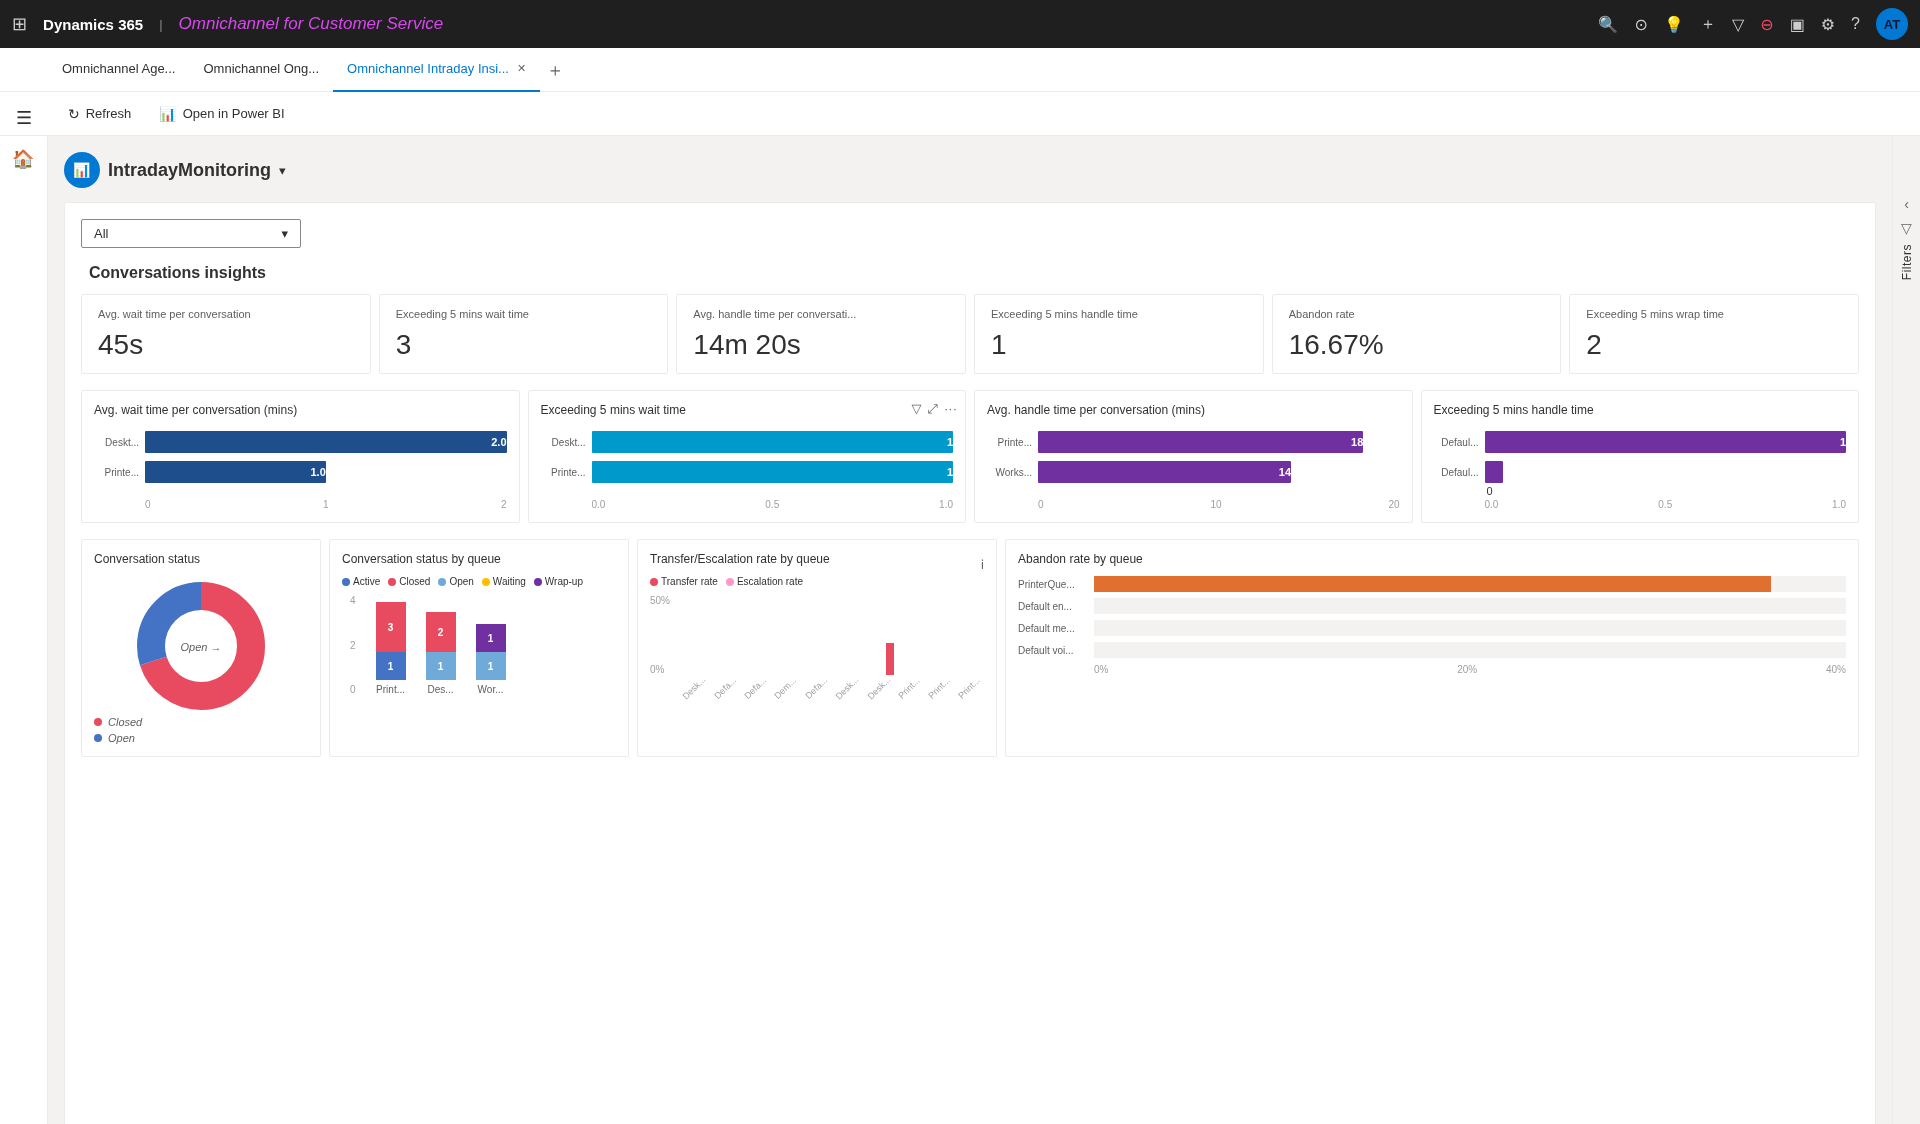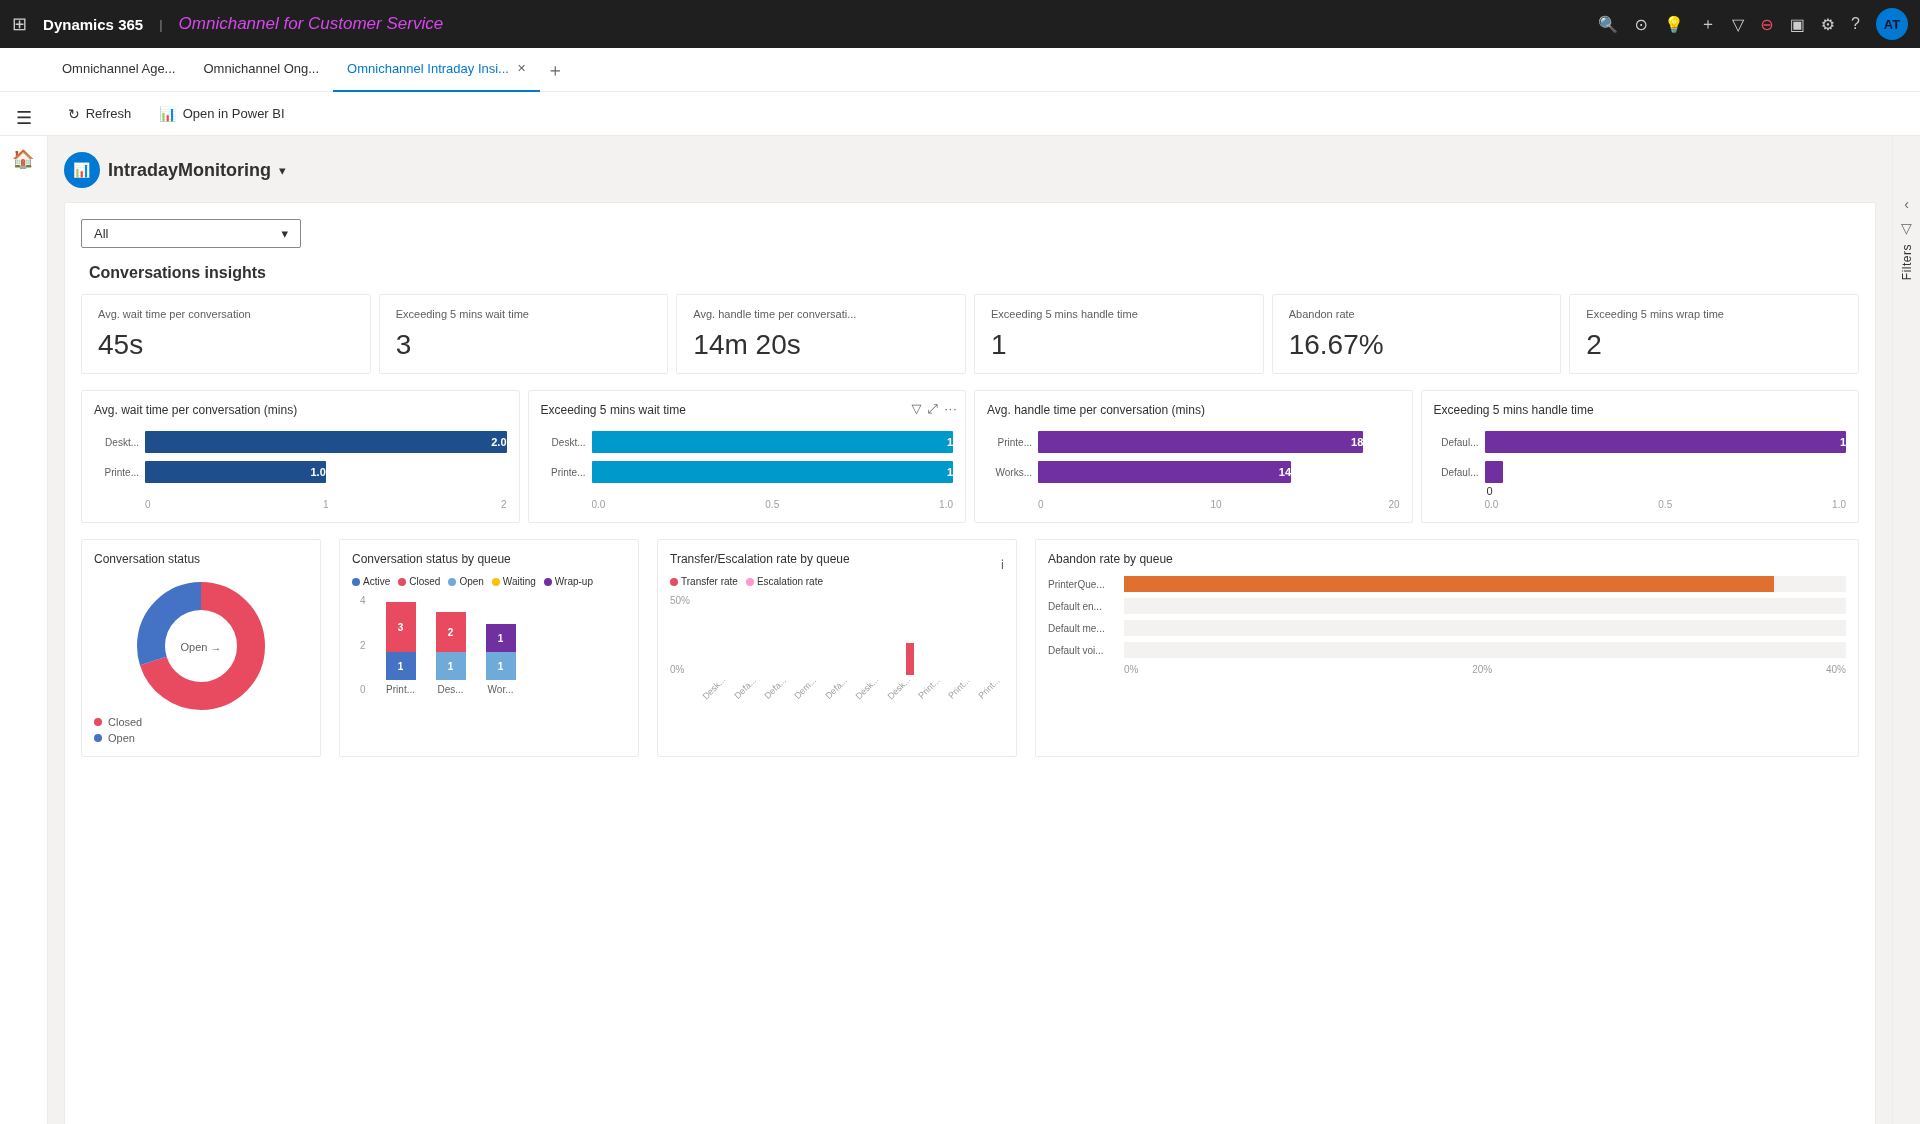--- a/index.html
+++ b/index.html
@@ -211,34 +211,34 @@
     .bar-chart { padding: 4px 0; }
     .bar-row { display: flex; align-items: center; margin-bottom: 8px; gap: 6px; }
     .bar-label { width: 45px; font-size: 10px; color: #605e5c; text-align: right; white-space: nowrap; overflow: hidden; text-overflow: ellipsis; }
     .bar-track { flex: 1; height: 22px; position: relative; }
     .bar-fill { height: 100%; display: flex; align-items: center; justify-content: flex-end; font-size: 11px; font-weight: 600; color: #fff; border-radius: 1px; }
     .axis-labels { display: flex; justify-content: space-between; font-size: 10px; color: #a19f9d; margin-top: 4px; padding-left: 51px; }
 
     
     .bottom-charts-row {
       display: flex;
-      gap: 18px;
+      gap: 8px;
       flex-wrap: wrap;
     }
     .chart-card-bottom {
       background: #fff;
       border: 1px solid #edebe9;
       border-radius: 2px;
       padding: 12px;
       flex: 1;
       min-width: 200px;
     }
 
     
-    .donut-container { display: flex; flex-direction: column; align-items: center; }
+    .donut-container { display: flex; flex-direction: column; align-items: center; font-style: italic; }
     .chart-legend { display: flex; flex-wrap: wrap; gap: 8px; margin-bottom: 8px; font-size: 10px; }
     .legend-item { display: flex; align-items: center; gap: 3px; }
 
     
     .abandon-row { display: flex; align-items: center; margin-bottom: 6px; gap: 6px; }
     .abandon-label { width: 70px; font-size: 10px; color: #605e5c; white-space: nowrap; overflow: hidden; text-overflow: ellipsis; }
     .abandon-bar-track { flex: 1; height: 16px; background: #f3f2f1; }
     .abandon-bar-fill { height: 100%; background: #e07030; }
     .abandon-axis { display: flex; justify-content: space-between; font-size: 10px; color: #a19f9d; padding-left: 76px; margin-top: 4px; }
 

